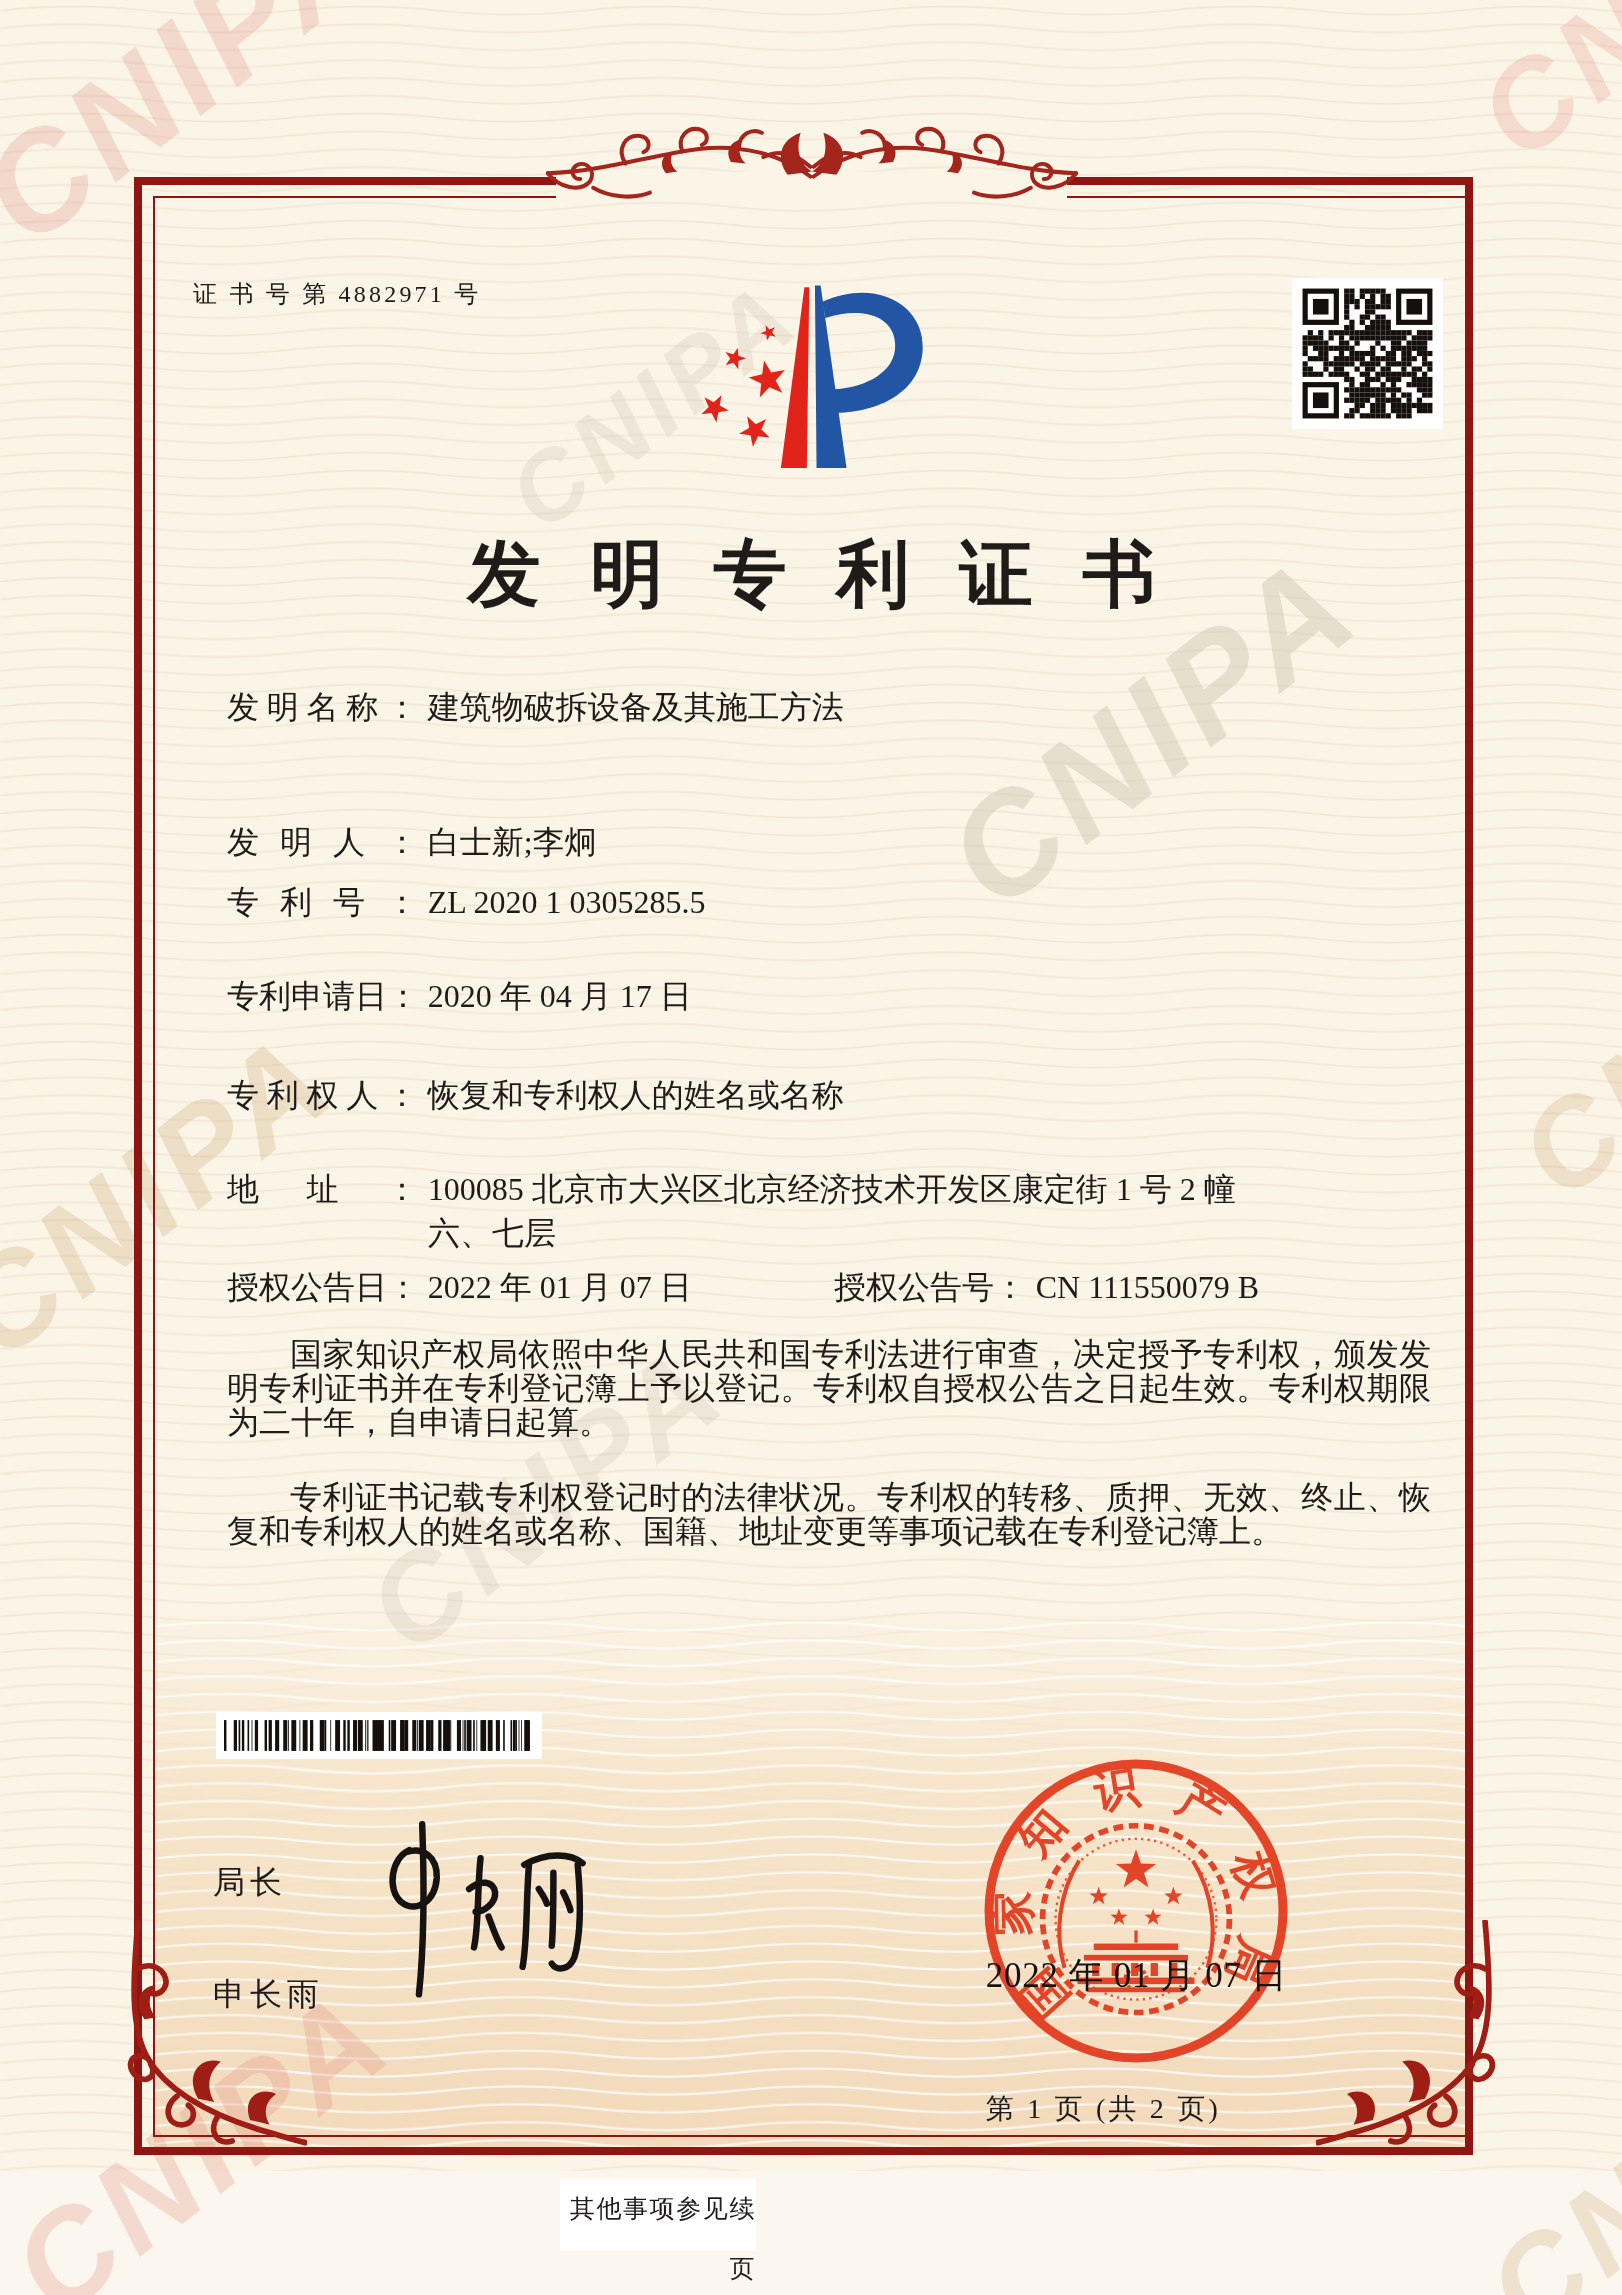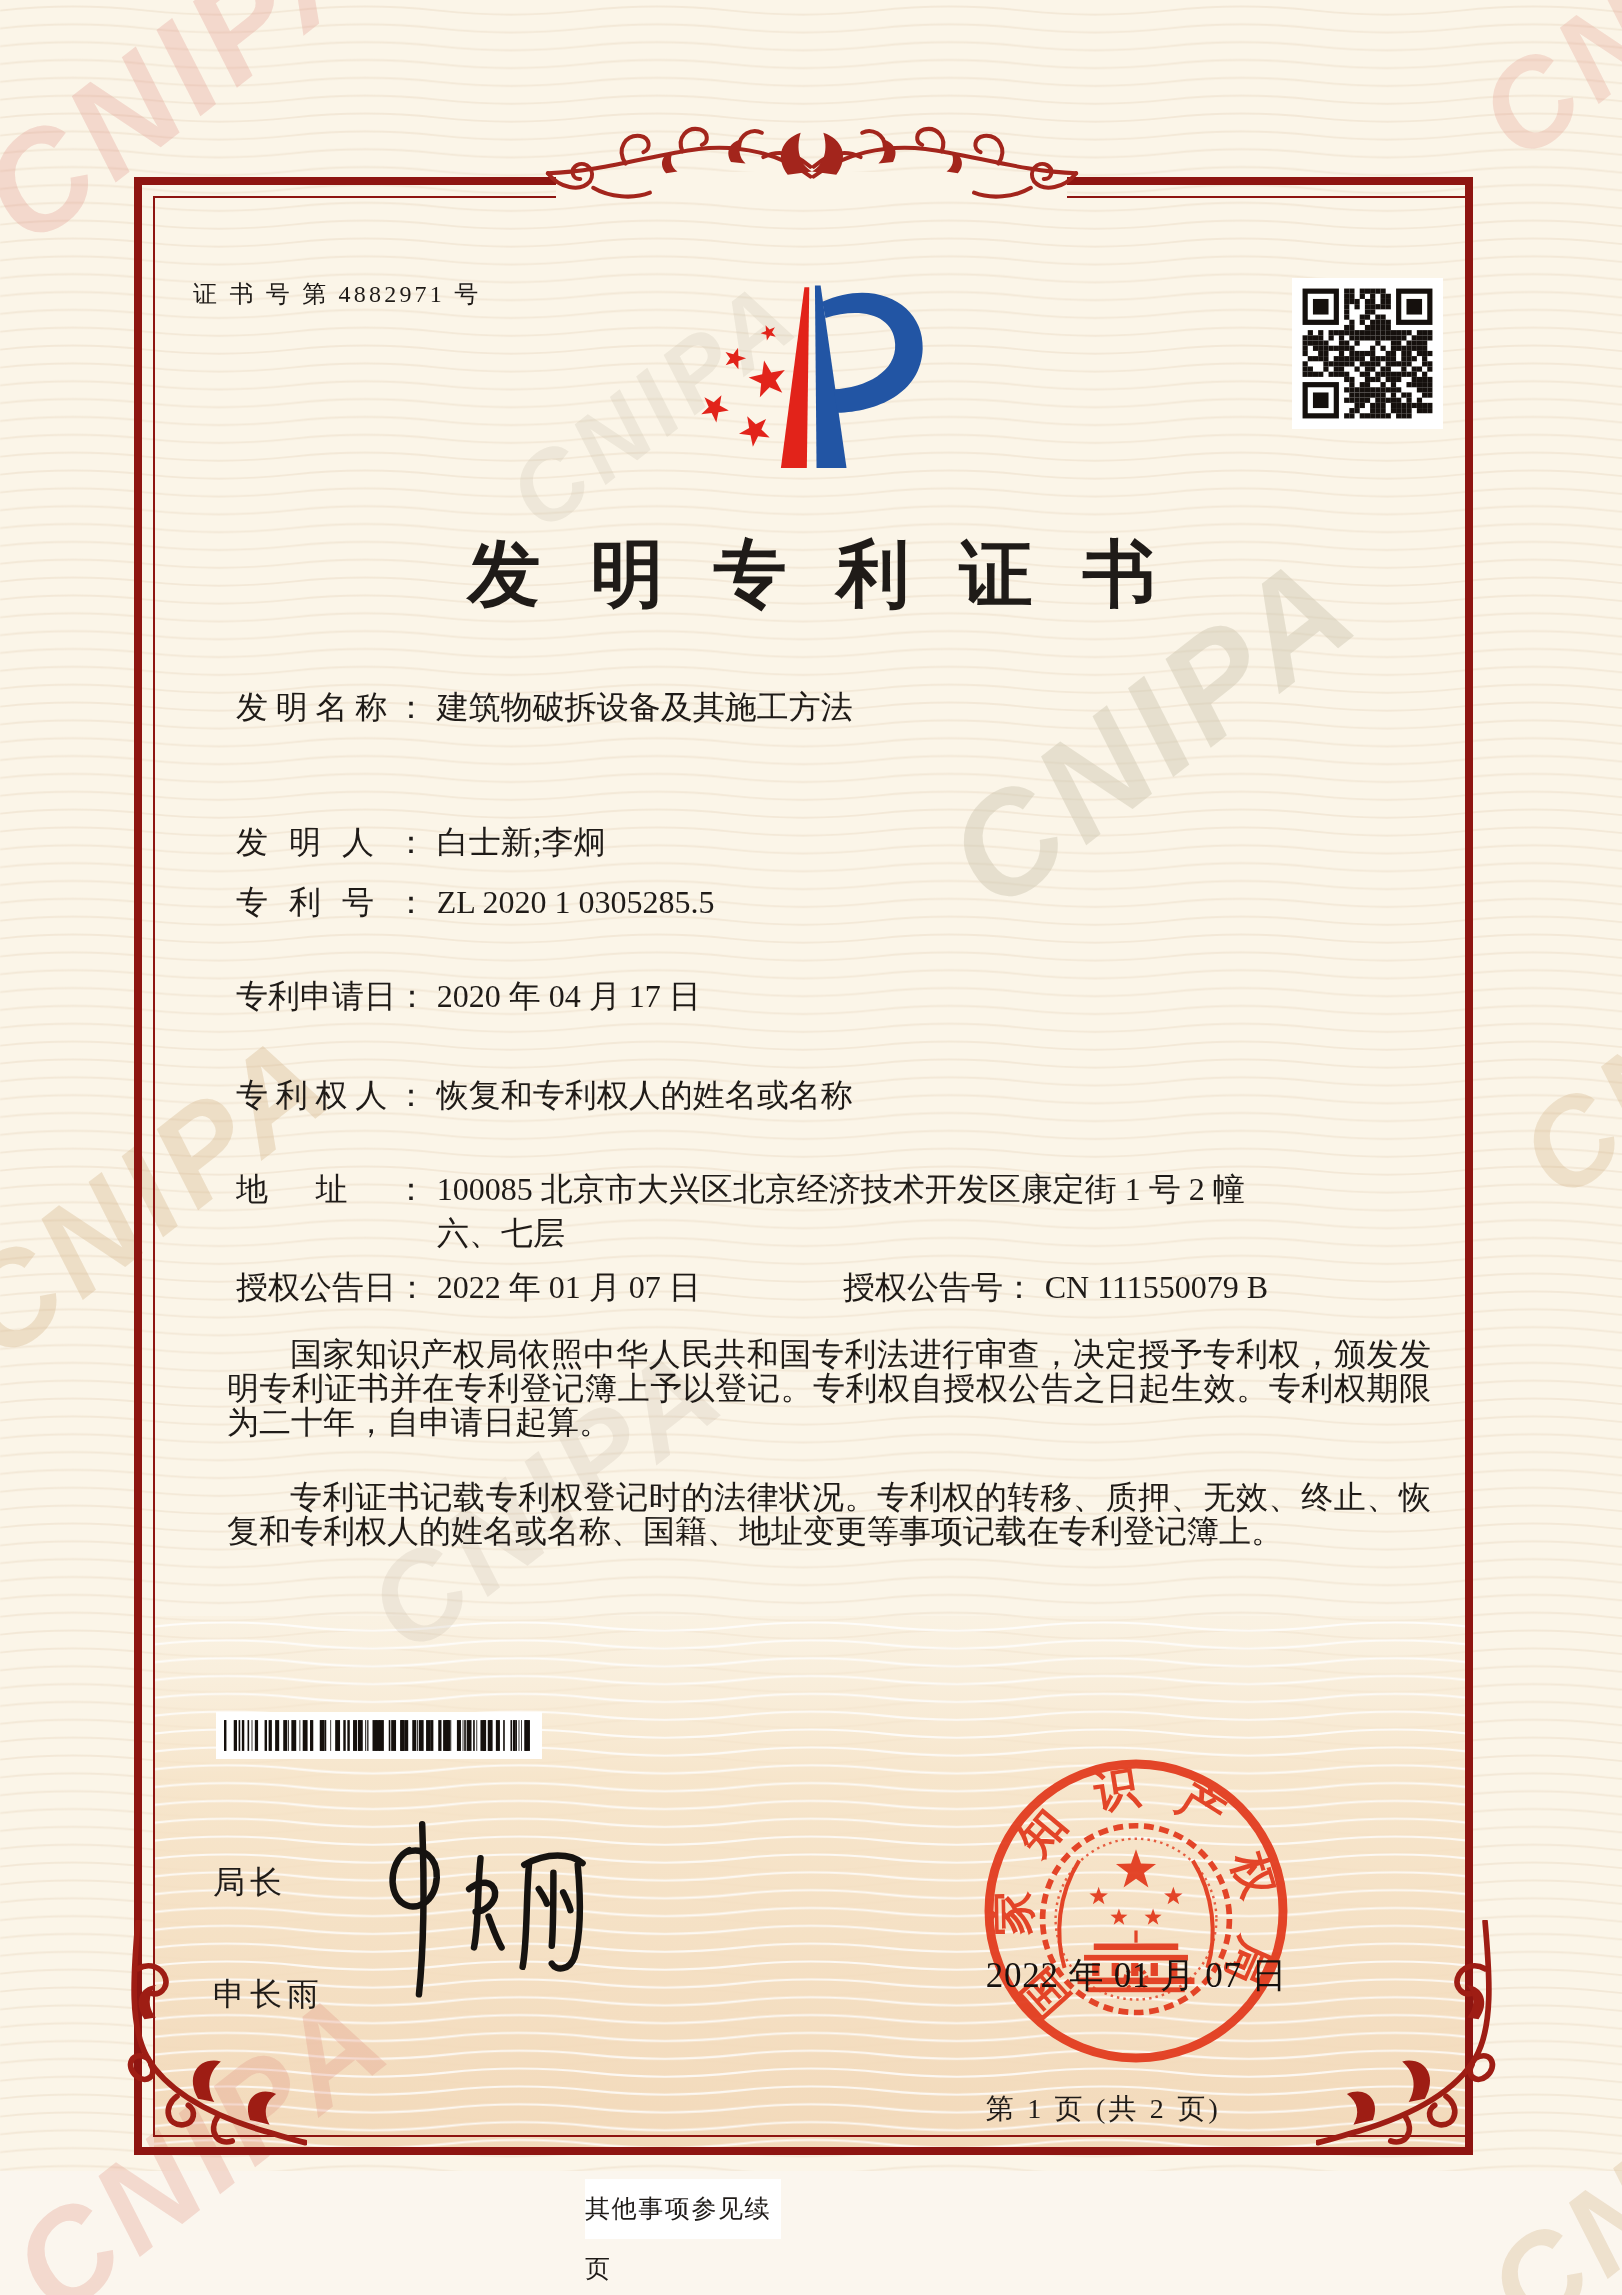--- a/index.html
+++ b/index.html
@@ -14,31 +14,31 @@
   .frame-outer{position:absolute;left:134px;top:177px;width:1339px;height:1978px;
       border:8px solid #8e1511;z-index:4;box-sizing:border-box;}
   .frame-inner{position:absolute;left:153px;top:196px;width:1318px;height:1941px;
       border:2.4px solid #8e1511;z-index:4;box-sizing:border-box;}
   .frame-gap{position:absolute;left:556px;top:172px;width:511px;height:29px;background:#fbf5e8;z-index:4;}
   .bottom-strip{position:absolute;left:0;top:2171px;width:1623px;height:124px;background:#fbf6ee;z-index:2;}
   
   .cert-no{left:193px;top:278px;font-size:24px;letter-spacing:3.2px;z-index:5;}
   .title{left:0;top:490px;width:100%;text-align:center;font-size:73px;font-weight:bold;
          letter-spacing:50px;padding-left:50px;box-sizing:border-box;z-index:5;margin-top:36px;}
-  .row{left:227px;z-index:5;font-size:32px;white-space:nowrap;margin-left:9px;}
+  .row{left:227px;z-index:5;font-size:32px;white-space:nowrap;}
   .lab{display:inline-block;width:191px;font-size:32px;text-align:justify;text-align-last:justify;
        vertical-align:baseline;}
   .val{margin-left:9.7px;}
   .para{left:227px;width:1204px;font-size:32px;line-height:34px;text-indent:63px;z-index:5;
         text-align:justify;}
   .sig-label{left:213px;font-size:32px;letter-spacing:4.9px;z-index:7;}
   .seal-date{left:966px;top:1952px;width:341px;text-align:center;font-size:35px;letter-spacing:0.8px;
        color:#16120f;z-index:7;}
   .page-info{left:134px;top:2090px;width:1087px;text-align:right;font-size:28px;letter-spacing:3.2px;z-index:5;}
-  .note-box{left:585px;top:2179px;width:196px;height:60px;background:#ffffff;text-align:left;
+  .note-box{left:560px;top:2179px;width:196px;height:72px;background:#ffffff;text-align:right;
        line-height:60px;font-size:25px;letter-spacing:1.6px;z-index:5;}
   svg{display:block;}
 </style>
 </head>
 <body>
 
 <div class="page">
 
   <svg class="abs" style="left:0;top:0;z-index:1;" width="1623" height="2295" viewBox="0 0 2000 2829">
     <defs>

